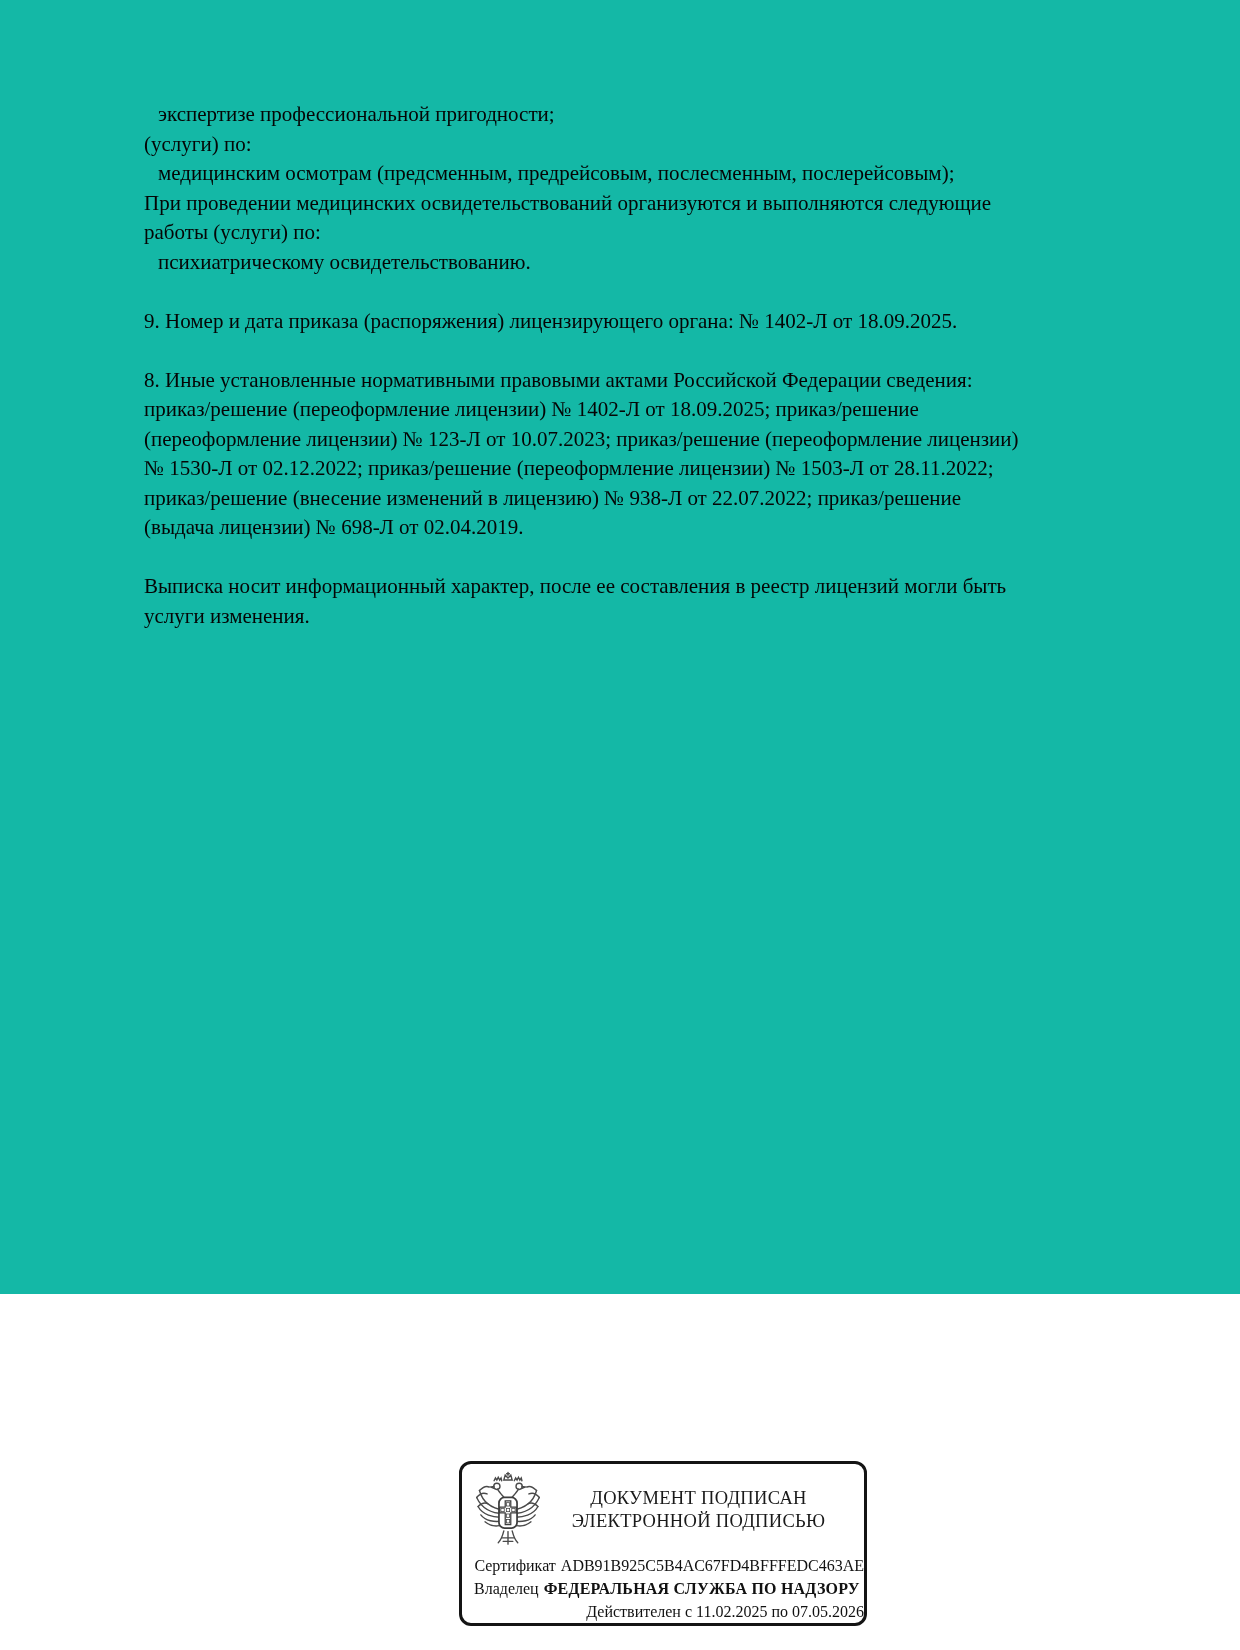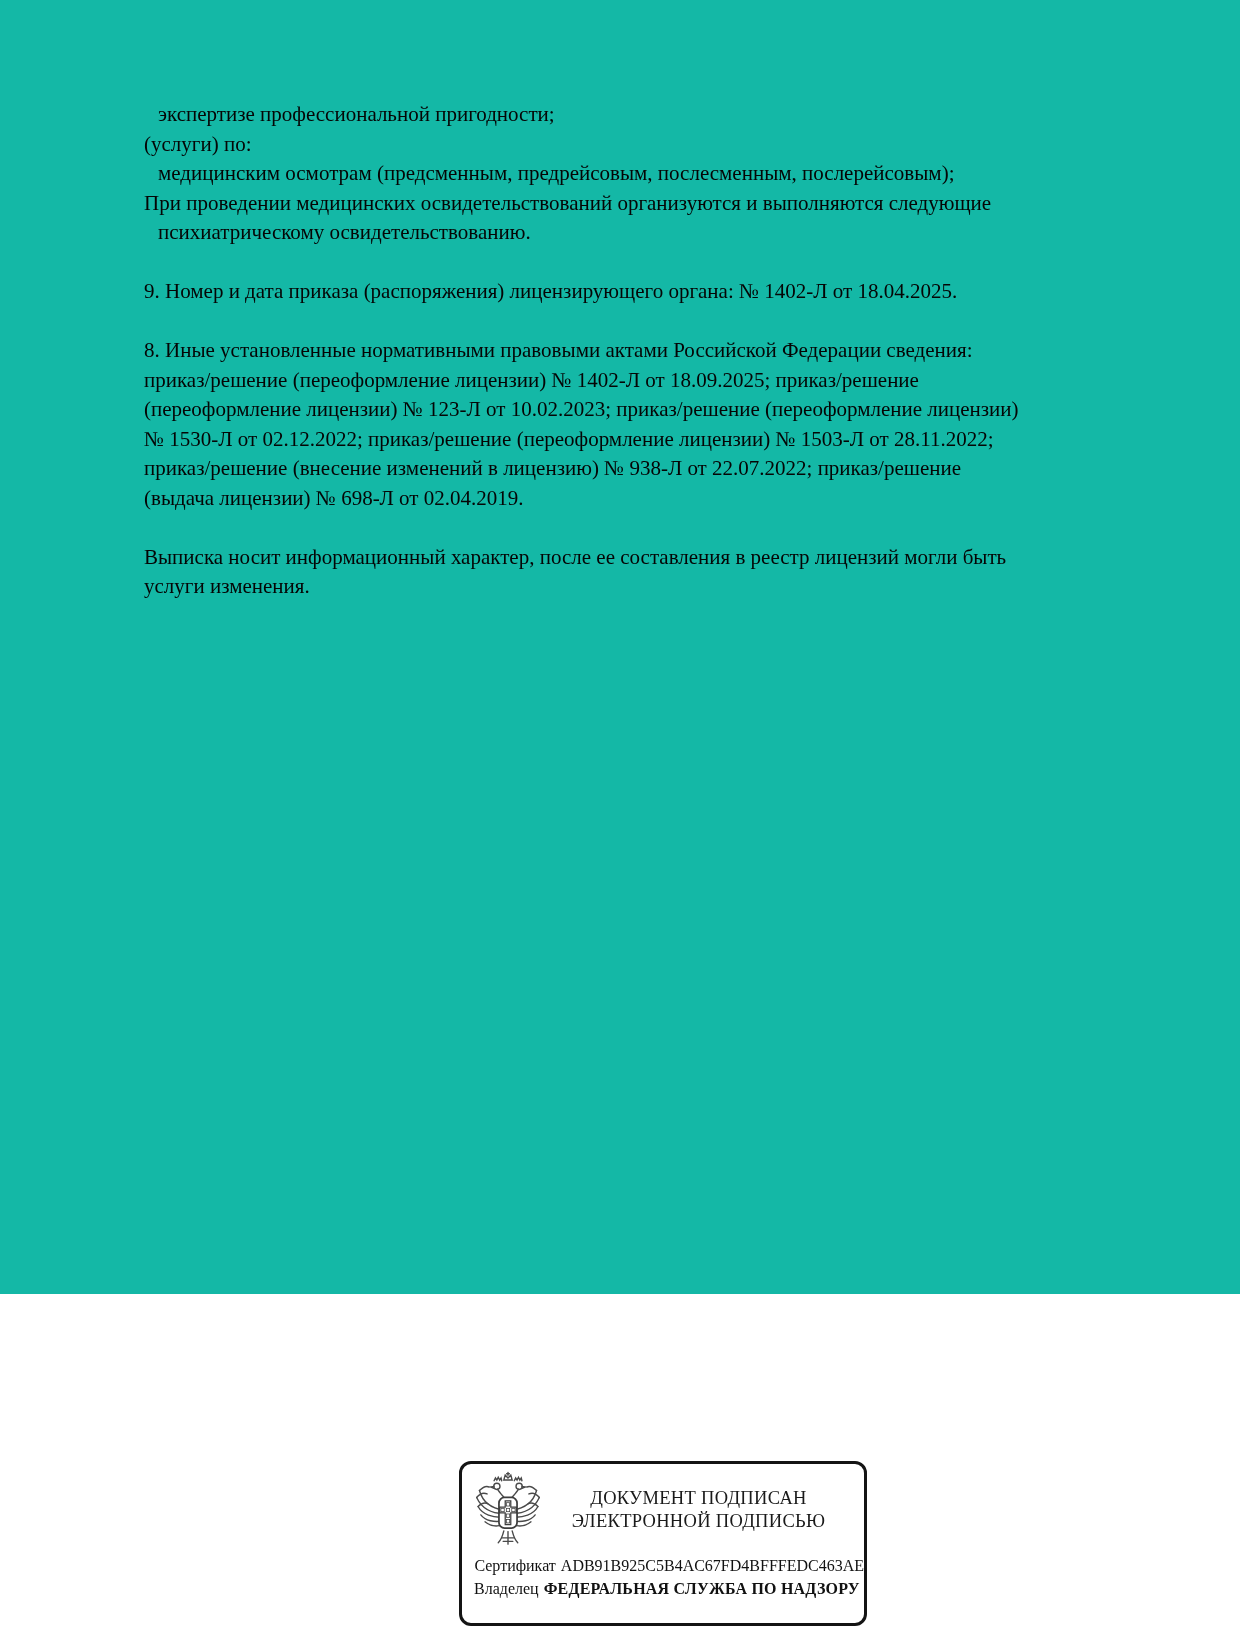--- a/index.html
+++ b/index.html
@@ -80,29 +80,30 @@
 
 <div class="page">
 
   <div class="doc-body">
 
   <div class="para">
         <div class="line indent">экспертизе профессиональной пригодности;</div>
         <div class="line">(услуги) по:</div>
         <div class="line indent">медицинским осмотрам (предсменным, предрейсовым, послесменным, послерейсовым);</div>
         <div class="line">При проведении медицинских освидетельствований организуются и выполняются следующие</div>
+        <div class="line">работы (услуги) по:</div>
         <div class="line indent">психиатрическому освидетельствованию.</div>
       </div>
       <div class="para">
-        <div class="line">9. Номер и дата приказа (распоряжения) лицензирующего органа: № 1402-Л от 18.04.2025.</div>
+        <div class="line">9. Номер и дата приказа (распоряжения) лицензирующего органа: № 1402-Л от 18.09.2025.</div>
       </div>
       <div class="para">
         <div class="line">8. Иные установленные нормативными правовыми актами Российской Федерации сведения:</div>
         <div class="line">приказ/решение (переоформление лицензии) № 1402-Л от 18.09.2025; приказ/решение</div>
-        <div class="line">(переоформление лицензии) № 123-Л от 10.02.2023; приказ/решение (переоформление лицензии)</div>
+        <div class="line">(переоформление лицензии) № 123-Л от 10.07.2023; приказ/решение (переоформление лицензии)</div>
         <div class="line">№ 1530-Л от 02.12.2022; приказ/решение (переоформление лицензии) № 1503-Л от 28.11.2022;</div>
         <div class="line">приказ/решение (внесение изменений в лицензию) № 938-Л от 22.07.2022; приказ/решение</div>
         <div class="line">(выдача лицензии) № 698-Л от 02.04.2019.</div>
       </div>
       <div class="para">
         <div class="line">Выписка носит информационный характер, после ее составления в реестр лицензий могли быть</div>
         <div class="line">услуги изменения.</div>
       </div>
     </div>
 
@@ -166,16 +167,17 @@
         <div>ЭЛЕКТРОННОЙ ПОДПИСЬЮ</div>
       </div>
     </div>
     <div class="stamp-fields">
       <div class="field-line">
         <span class="field-label">Сертификат</span><span>ADB91B925C5B4AC67FD4BFFFEDC463AE</span>
       </div>
       <div class="field-line">
         <span class="field-label">Владелец</span><span class="owner-value">ФЕДЕРАЛЬНАЯ СЛУЖБА ПО НАДЗОРУ В СФ</span>
       </div>
+      <div class="field-line">Действителен с 11.02.2025 по 07.05.2026</div>
     </div>
   </div>
 
 </div>
 
 </body></html>

